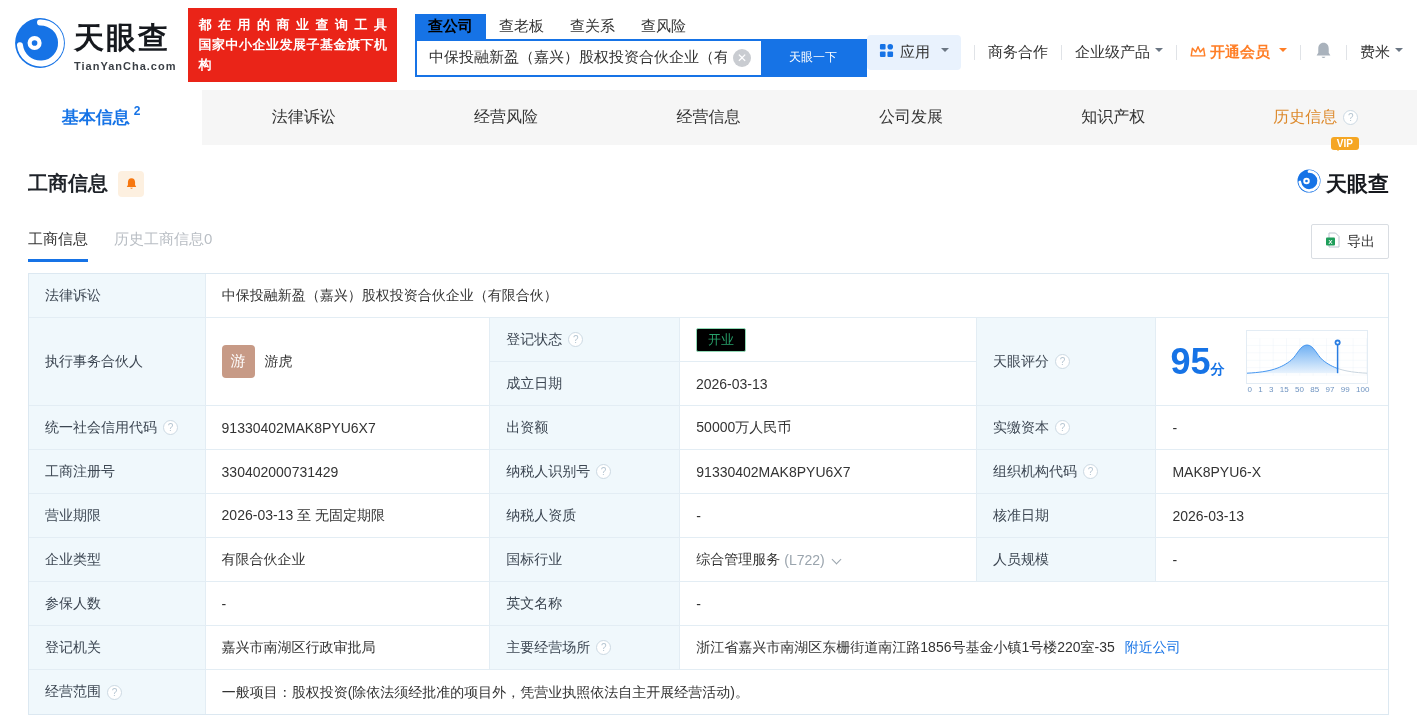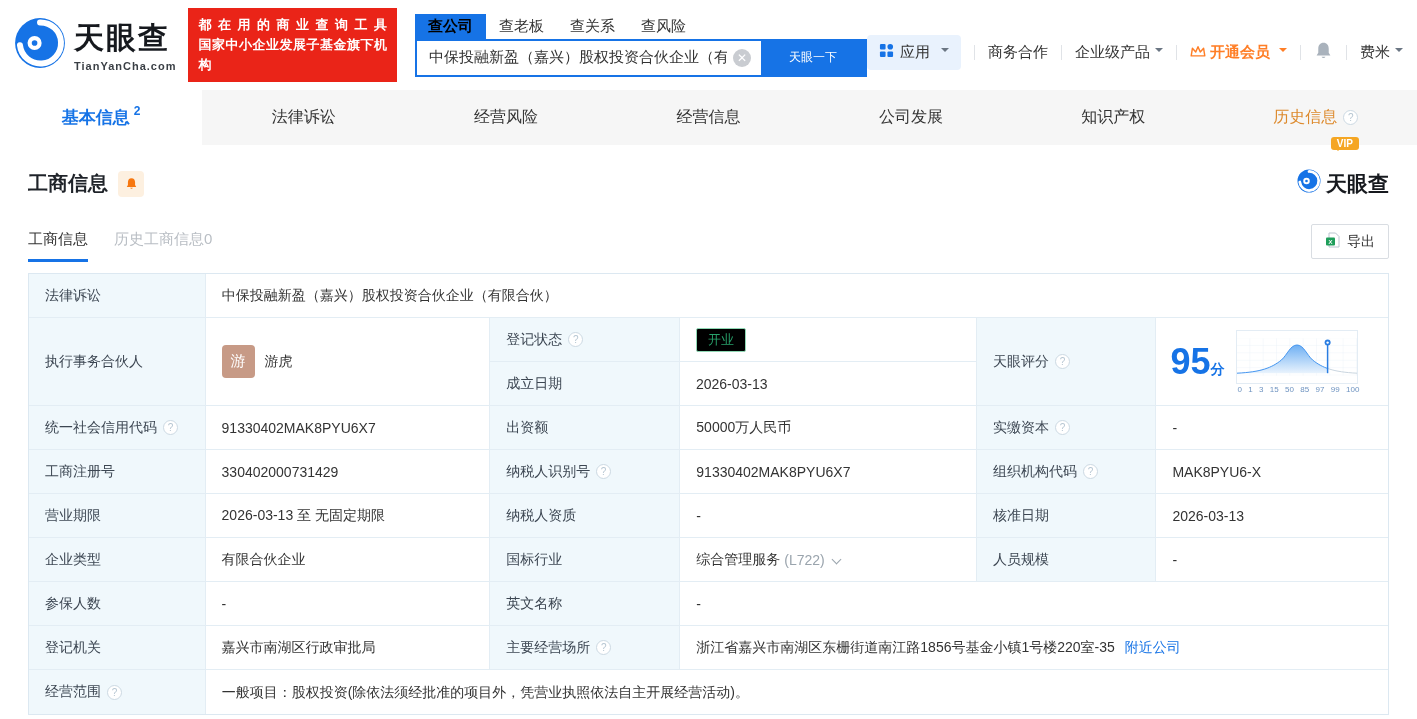--- a/index.html
+++ b/index.html
@@ -89,21 +89,21 @@
   .avatar { width:33px; height:33px; border-radius:4px; background:#c79a86; color:#fff; font-size:15px;
             display:inline-flex; align-items:center; justify-content:center; margin-right:10px; cursor:pointer; }
   .pname { cursor:pointer; }
   .badge-open { color:#28a06a; background:#000000; border:1px solid #8fd8b4; padding:2px 11px;
                 font-size:13px; border-radius:2px; }
   .gray { color:#9aa4ad; margin-left:4px; }
   .chevron { display:inline-block; width:7px; height:7px; border-right:1.5px solid #9aa4ad;
              border-bottom:1.5px solid #9aa4ad; transform:rotate(45deg); margin-left:8px;
              vertical-align:3px; cursor:pointer; }
   .link { color:#1673e6; margin-left:10px; cursor:pointer; white-space:nowrap; }
-  .scorecell { padding:5px 8px 5px 14px; gap:12px; }
+  .scorecell { padding:5px 8px 5px 14px; gap:22px; }
   .score-num { font-size:36px; font-weight:700; color:#1673e6; line-height:1; }
   .score-unit { font-size:14px; font-weight:700; color:#1673e6; }
   .chartbox { width:124px; }
   .chartbox svg { display:block; border:1px solid #e3ecf4; }
   .ticks { display:flex; justify-content:space-between; font-size:8px; color:#6e93c0; padding:1px 1px 0 1px; }
   .wrap-normal { white-space:normal; line-height:20px; padding:8px 16px; }
 </style>
 </head>
 <body>
 

